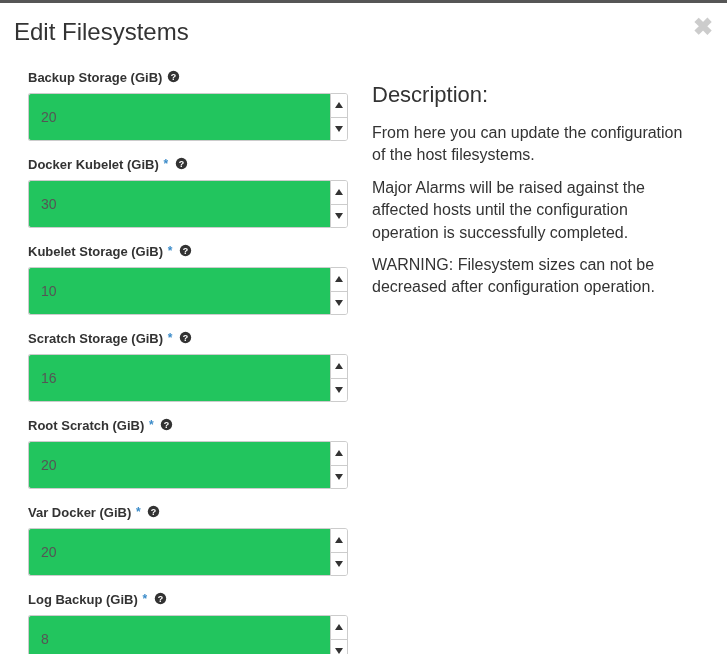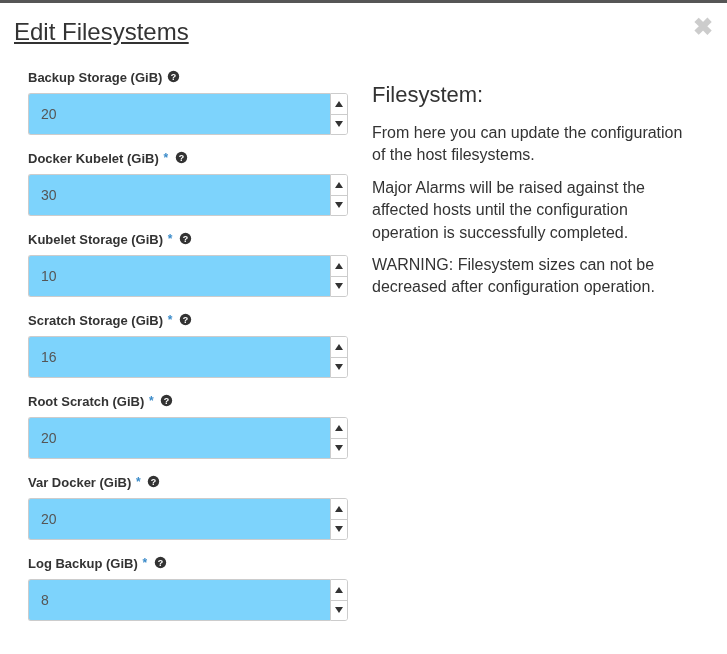--- a/index.html
+++ b/index.html
@@ -18,21 +18,20 @@
       background: #fff;
       position: relative;
     }
     .top-bar {
       height: 3px;
       background: #565656;
     }
     .modal-header {
       padding: 15px 4px 18px 14px;
       position: relative;
-      text-decoration: underline;
     }
     .modal-title {
       font-size: 24px;
       font-weight: 500;
       color: #333;
     }
     .close-btn {
       position: absolute;
       top: 12px;
       right: 14px;
@@ -93,25 +92,25 @@
       height: 13px;
       vertical-align: -1px;
       margin-left: 1px;
     }
     .spinner-wrap {
       position: relative;
       display: flex;
     }
     .spinner-input {
       flex: 1;
-      height: 42px;
+      height: 48px;
       padding: 6px 12px;
       font-size: 14px;
       color: #555;
-      background: #7dd3fc;
+      background: #22c55e;
       border: 1px solid #ccc;
       border-right: none;
       border-radius: 3px 0 0 3px;
       outline: none;
     }
     .spinner-buttons {
       width: 18px;
       display: flex;
       flex-direction: column;
       border: 1px solid #ccc;
@@ -353,21 +352,21 @@
                   <polygon points="0,0 8,0 4,6" fill="#333"></polygon>
                 </svg>
               </button>
           </div>
         </div>
       </div>
 
     </div>
 
     <div class="desc-column">
-      <h4 class="desc-heading">Filesystem:</h4>
+      <h4 class="desc-heading">Description:</h4>
       <p class="desc-text">From here you can update the configuration of the host filesystems.</p>
       <p class="desc-text">Major Alarms will be raised against the affected hosts until the configuration operation is successfully completed.</p>
       <p class="desc-text">WARNING: Filesystem sizes can not be decreased after configuration operation.</p>
     </div>
   </div>
 
   <div class="modal-footer">
     <button class="btn btn-default">Cancel</button>
     <button class="btn btn-primary">Save</button>
   </div>

